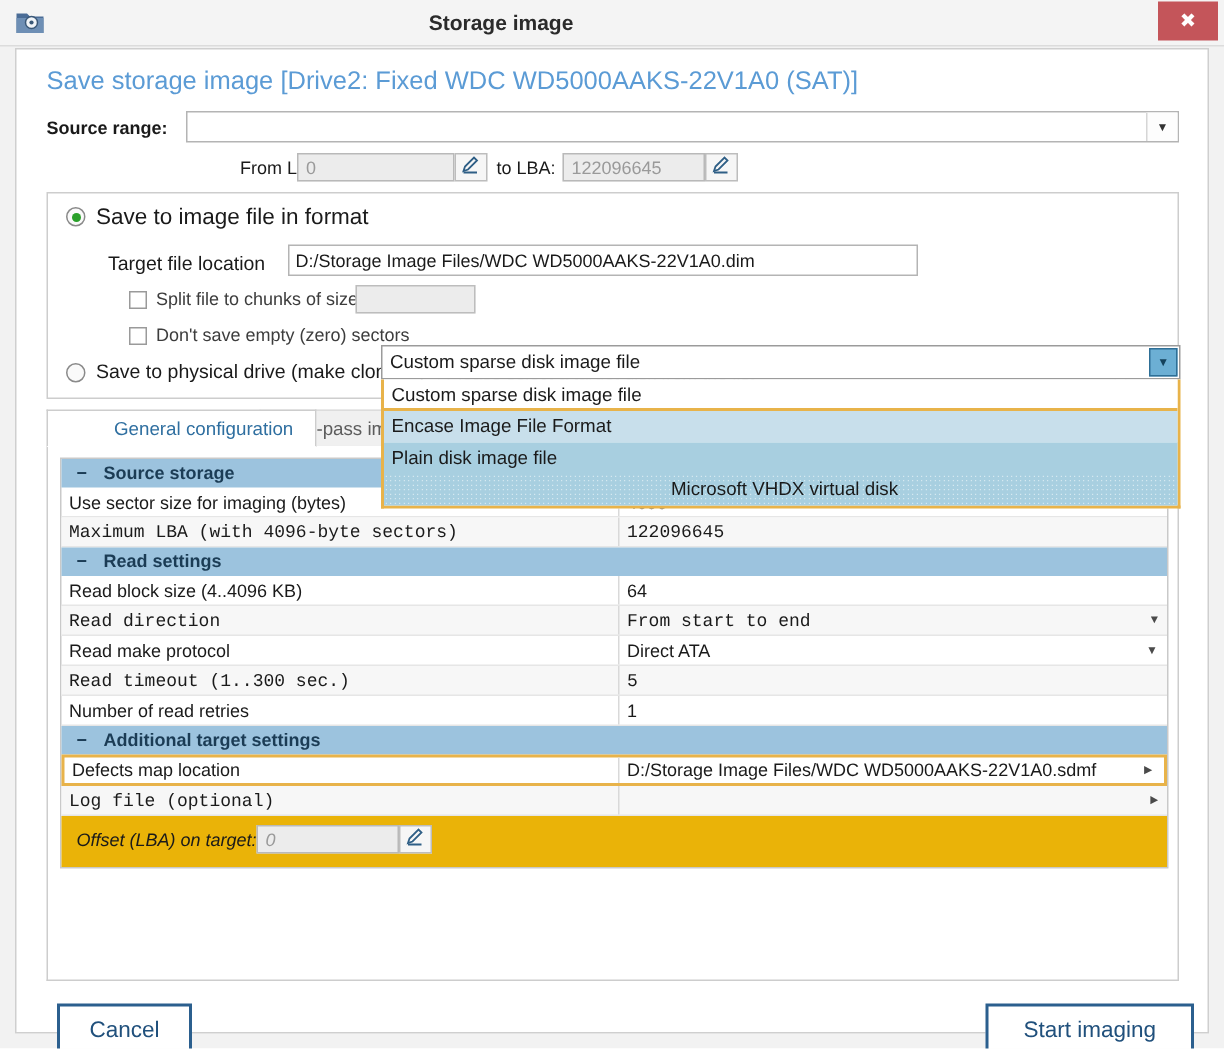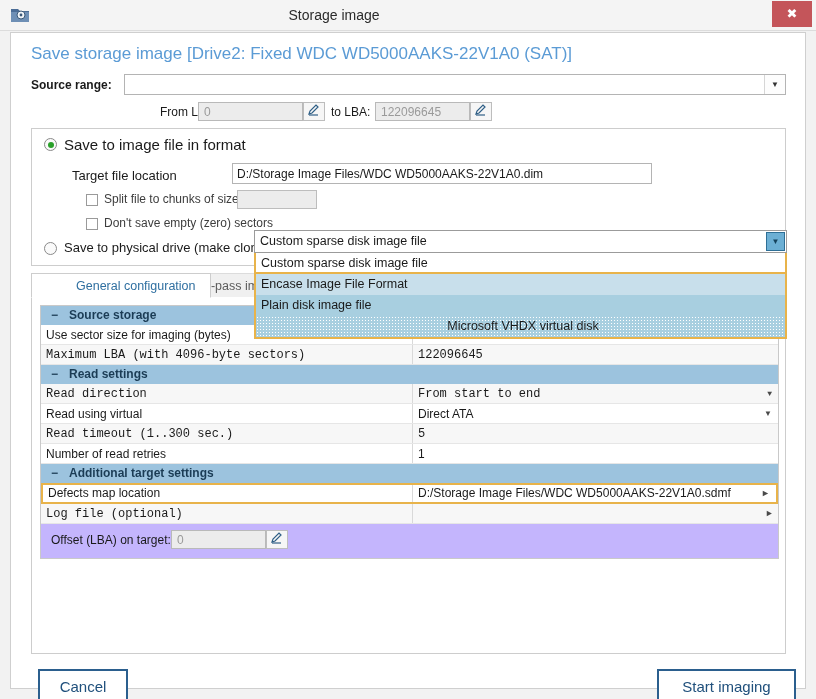--- a/index.html
+++ b/index.html
@@ -30,20 +30,21 @@
     position: absolute; left: 10px; top: 5px;
     width: 20px; height: 20px;
   }
   .win-title {
     position: absolute; left: 0; top: 0;
     width: 668px; height: 31px;
     line-height: 31px;
     text-align: center;
     font-size: 14px;
     color: #2b2b2b;
+    font-weight: bold;
   }
   .close-btn {
     position: absolute; right: 4px; top: 1px;
     width: 40px; height: 26px;
     background: #c4555a;
     color: #ffffff;
     text-align: center;
     line-height: 26px;
     font-size: 13px;
     cursor: pointer;
@@ -150,21 +151,21 @@
   .tfl-label { position: absolute; left: 40px; top: 39px; font-size: 13px; }
   .tfl-field {
     position: absolute; left: 160px; top: 34px;
     width: 420px; height: 21px;
     border: 1px solid #b4b4b4;
     background: #ffffff;
     box-sizing: border-box;
     font-size: 12px;
     padding: 3px 0 0 4px;
     color: #1a1a1a;
-    white-space: nowrap; overflow: hidden; margin-left: 40px;
+    white-space: nowrap; overflow: hidden;
   }
 
   .cb-row { position: absolute; font-size: 12px; color: #3d3d3d; }
   .checkbox {
     position: absolute;
     width: 12px; height: 12px;
     border: 1px solid #9a9a9a;
     background: #ffffff;
     box-sizing: border-box;
     cursor: pointer;
@@ -367,21 +368,22 @@
   .row.focused {
     border: 2px solid #e8b34a;
     height: 21px;
   }
   .row.focused .k { width: 370px; line-height: 17px; }
   .row.focused .v { line-height: 17px; }
 
   .offset-wrap {
     position: relative;
     height: 34px;
-    background: #c4b5fd;
+    background: #eab308;
+    font-style: italic;
   }
   .offset-label {
     position: absolute; left: 10px; top: 9px;
     font-size: 12px;
   }
   .offset-field {
     position: absolute; left: 130px; top: 6px;
     width: 95px; height: 19px;
     background: #ececec; border: 1px solid #b9b9b9;
     box-sizing: border-box;
@@ -520,29 +522,33 @@
         </div>
         <div class="row alt">
           <div class="k">Maximum LBA (with 4096-byte sectors)</div>
           <div class="v">122096645</div>
         </div>
 
         <div class="grp">
           <span class="minus">−</span>
           <span class="gtxt">Read settings</span>
         </div>
+        <div class="row">
+          <div class="k">Read block size (4..4096 KB)</div>
+          <div class="v">64</div>
+        </div>
         <div class="row alt">
           <div class="k">Read direction</div>
           <div class="v">
             <span>From start to end</span>
             <span class="arrow-dn">▼</span>
           </div>
         </div>
         <div class="row">
-          <div class="k">Read using virtual</div>
+          <div class="k">Read make protocol</div>
           <div class="v">
             <span>Direct ATA</span>
             <span class="arrow-dn">▼</span>
           </div>
         </div>
         <div class="row alt">
           <div class="k">Read timeout (1..300 sec.)</div>
           <div class="v">5</div>
         </div>
         <div class="row">

